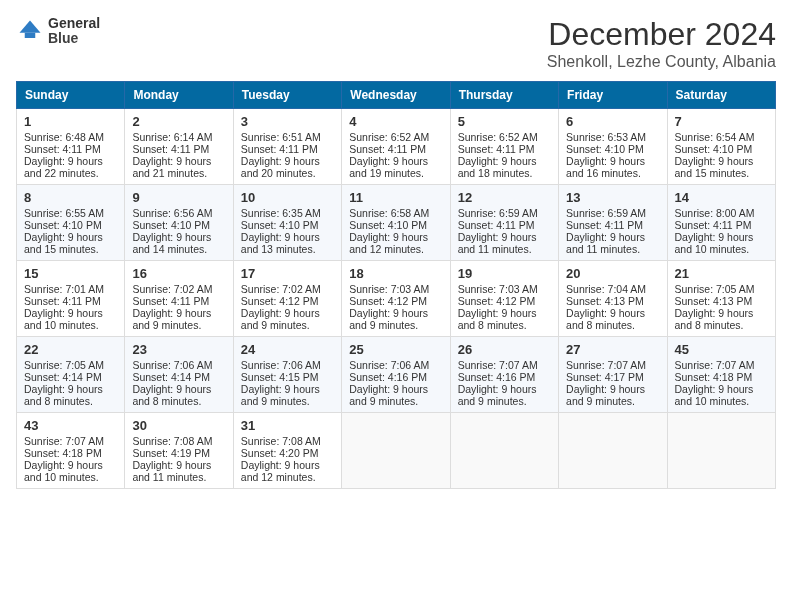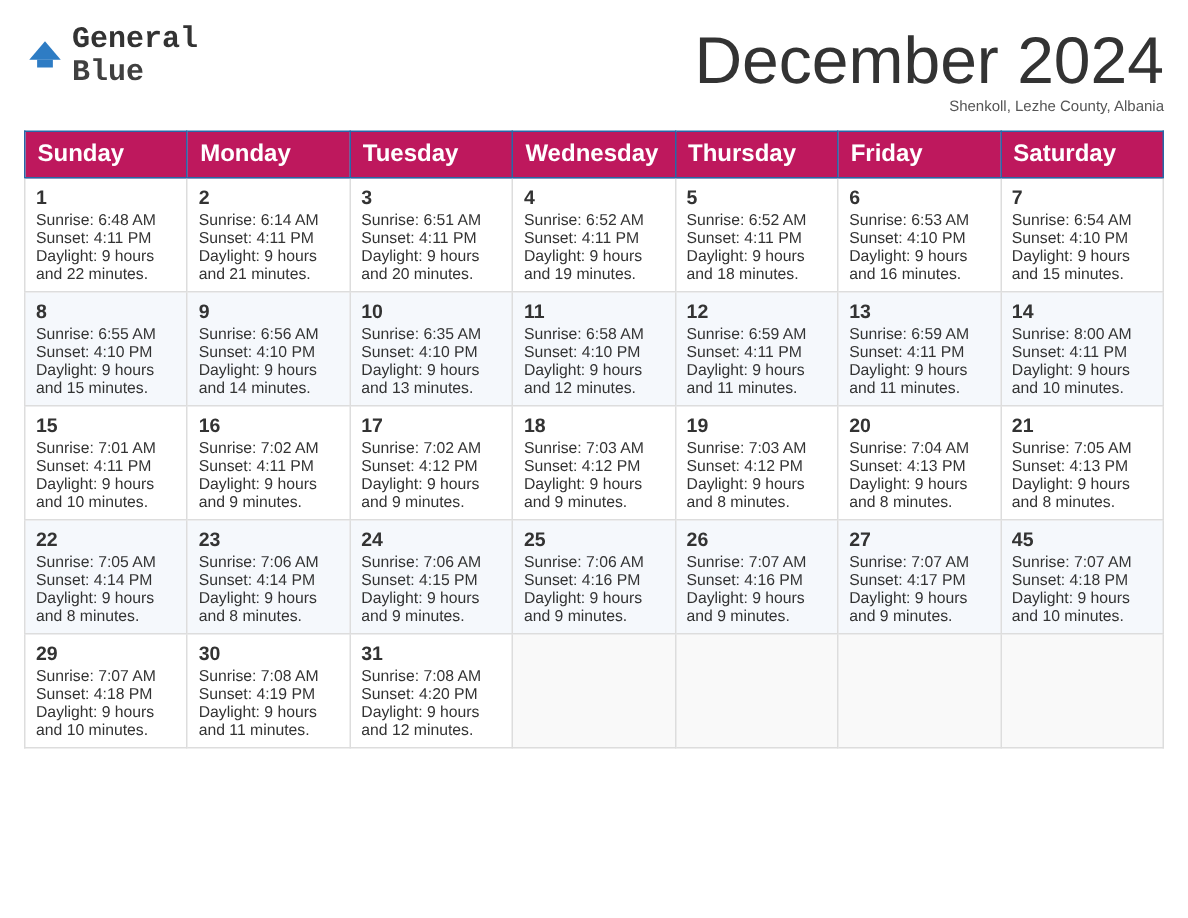--- a/index.html
+++ b/index.html
@@ -15,54 +15,53 @@
       justify-content: space-between;
       align-items: flex-start;
       margin-bottom: 10px;
     }
     .logo {
       display: flex;
       align-items: center;
       gap: 4px;
     }
     .logo-text {
-      font-size: 20px;
+      font-size: 14px;
       font-weight: bold;
       line-height: 1.1;
-      font-family: Liberation Mono, monospace;
     }
     .logo-general { color: #333; }
     .logo-blue { color: #404040; }
     .logo-icon {
       width: 28px;
       height: 28px;
     }
     .title-block {
       text-align: right;
     }
     .month-title {
-      font-size: 44px;
+      font-size: 32px;
       color: #333;
       font-weight: normal;
     }
     .location {
-      font-size: 10px;
+      font-size: 16px;
       color: #555;
     }
     .calendar {
       width: 100%;
       border-collapse: collapse;
       border: 1px solid #ccc;
     }
     .calendar th {
-      background-color: #be185d;
+      background-color: #0369a1;
       color: #fff;
       text-align: left;
       padding: 6px 8px;
-      font-size: 16px;
+      font-size: 12px;
       font-weight: bold;
       border: 1px solid #2568a8;
     }
     .calendar td {
       vertical-align: top;
       padding: 5px 7px;
       font-size: 10.5px;
       color: #333;
       border: 1px solid #ddd;
       width: calc(100% / 7);
@@ -288,21 +287,21 @@
       </td>
         <td>
         <span class="day-number">45</span>
         <span>Sunrise: 7:07 AM</span><br>
         <span>Sunset: 4:18 PM</span><br>
         <span>Daylight: 9 hours and 10 minutes.</span>
       </td>
       </tr>
       <tr>
         <td>
-        <span class="day-number">29</span>
+        <span class="day-number">43</span>
         <span>Sunrise: 7:07 AM</span><br>
         <span>Sunset: 4:18 PM</span><br>
         <span>Daylight: 9 hours and 10 minutes.</span>
       </td>
         <td>
         <span class="day-number">30</span>
         <span>Sunrise: 7:08 AM</span><br>
         <span>Sunset: 4:19 PM</span><br>
         <span>Daylight: 9 hours and 11 minutes.</span>
       </td>

